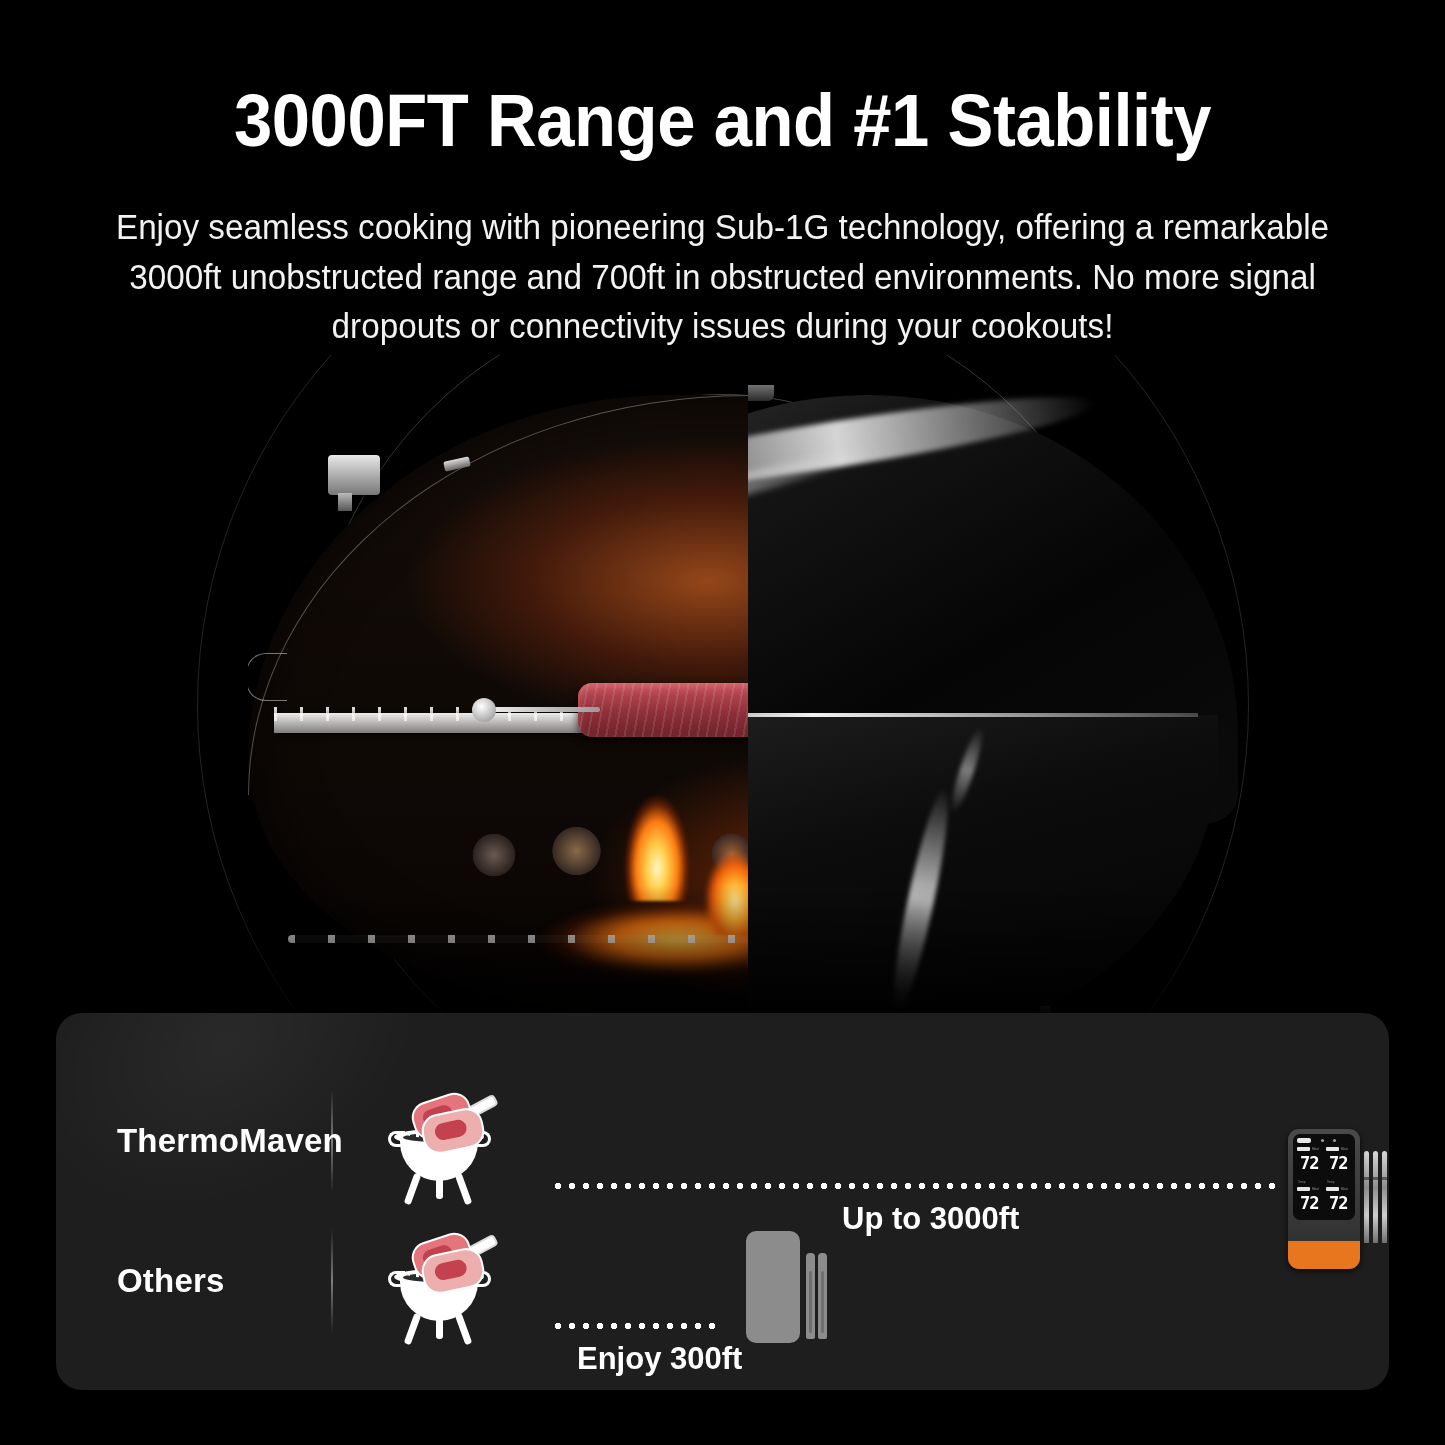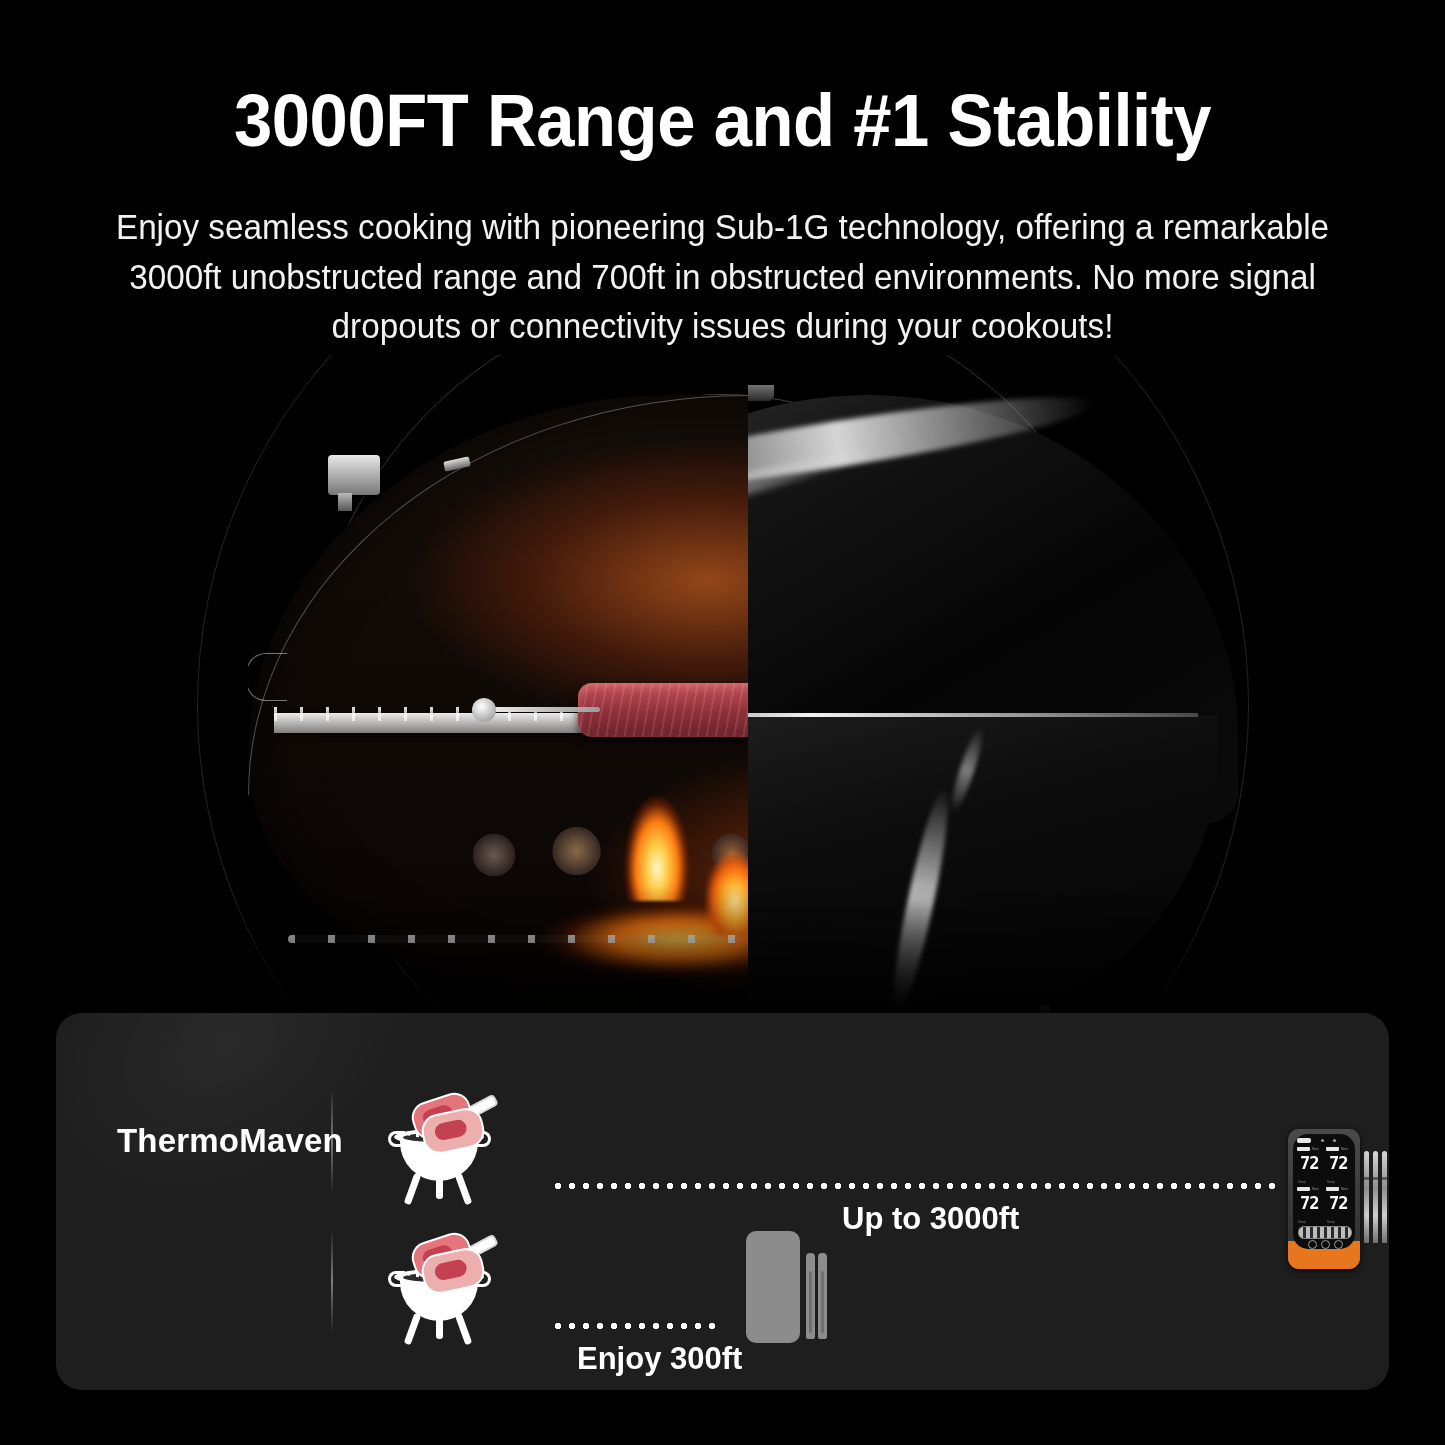--- a/index.html
+++ b/index.html
@@ -180,21 +180,21 @@
   .range-long{left:786px;top:130px;}
   .range-short{left:521px;top:130px;}
 
   
   .device{position:absolute;left:1232px;top:58px;width:104px;height:140px;}
   .dev-body{position:absolute;left:0;top:0;width:72px;height:140px;border-radius:11px;
     background:linear-gradient(180deg,#4a4a4a,#2b2b2b);
     box-shadow:0 2px 6px rgba(0,0,0,.7);}
   .dev-base{position:absolute;left:0;bottom:0;width:72px;height:28px;border-radius:0 0 11px 11px;
     background:#e8761e;}
-  .dev-screen{position:absolute;left:5px;top:5px;width:62px;height:115px;border-radius:15px;
+  .dev-screen{position:absolute;left:5px;top:5px;width:62px;height:86px;border-radius:7px;
     background:#0c0c0c;overflow:hidden;}
   .dev-topbar{position:absolute;left:4px;top:4px;width:14px;height:5px;border-radius:2px;background:#e8e8e8;}
   .dev-dot1{position:absolute;left:28px;top:5px;width:3px;height:3px;border-radius:50%;background:#9a9a9a;}
   .dev-dot2{position:absolute;left:40px;top:5px;width:3px;height:3px;border-radius:50%;background:#9a9a9a;}
   .dev-quad{position:absolute;left:3px;top:13px;width:56px;height:78px;
     display:grid;grid-template-columns:1fr 1fr;grid-template-rows:1fr 1fr;gap:2px;}
   .dev-cell{position:relative;}
   .dev-tag{position:absolute;left:1px;top:0;width:13px;height:4px;border-radius:1px;background:#e8e8e8;}
   .dev-sub{position:absolute;left:16px;top:0;font-size:3px;color:#9a9a9a;}
   .dev-num{position:absolute;left:4px;top:8px;font-size:17px;font-weight:700;color:#fff;
@@ -340,20 +340,21 @@
             <div class="dev-btn dev-btn1"></div>
             <div class="dev-btn dev-btn2"></div>
             <div class="dev-btn dev-btn3"></div>
 
           </div>
         </div>
       </div>
     </div>
 
     <div class="row row-2">
+      <div class="row-label">Others</div>
       <div class="divider"></div>
 
       <div class="grill-icon">
         <div class="gi-leg gi-leg-m"></div>
         <div class="gi-leg gi-leg-l"></div>
         <div class="gi-leg gi-leg-r"></div>
         <div class="gi-bowl"></div>
         <div class="gi-handle-l"></div>
         <div class="gi-handle-r"></div>
         <div class="gi-rim"></div>

